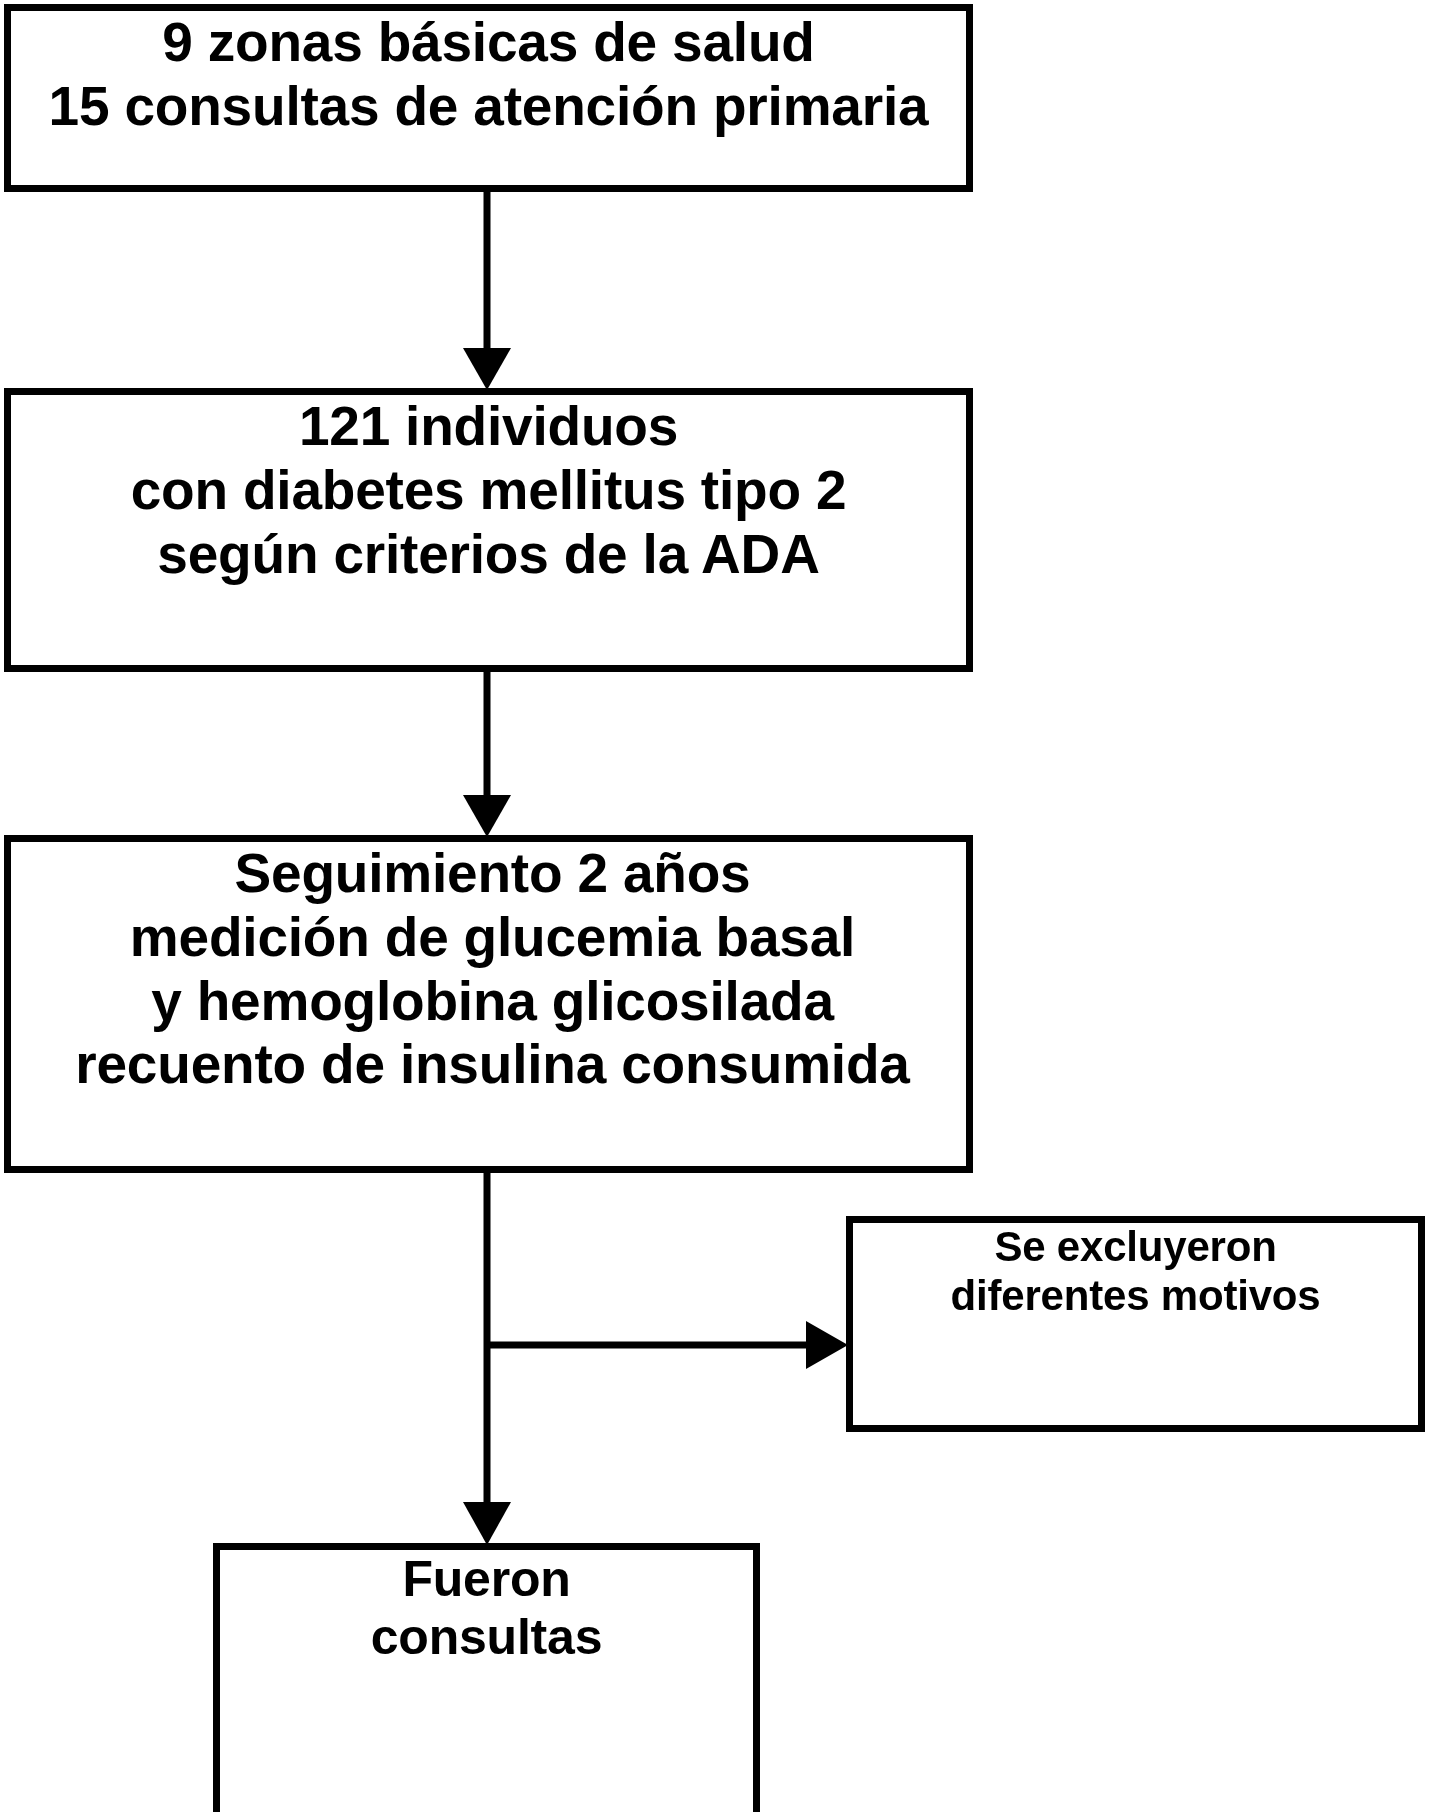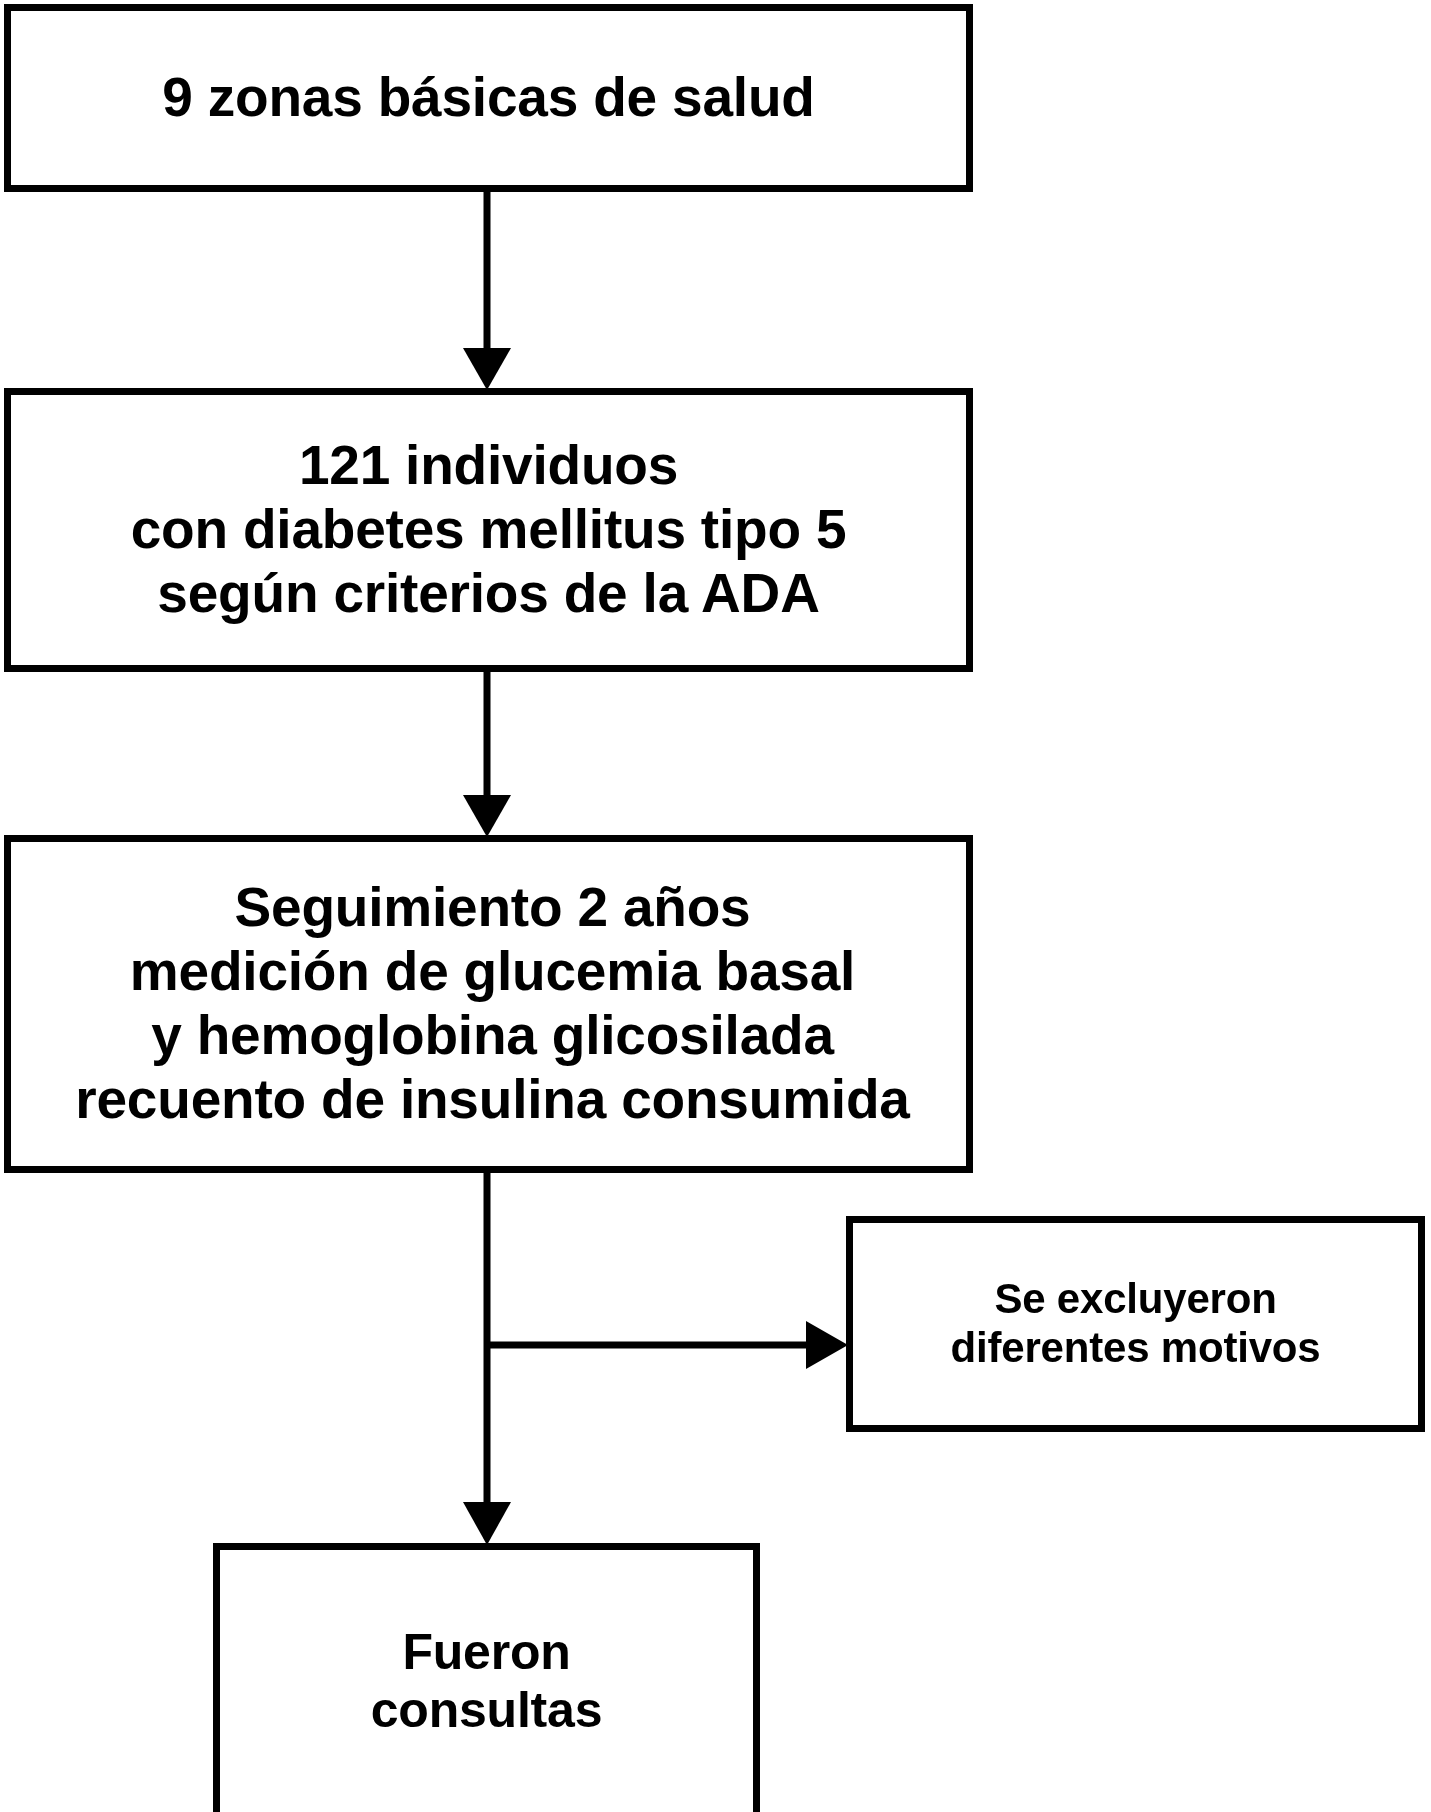--- a/index.html
+++ b/index.html
@@ -18,21 +18,21 @@
     overflow: hidden;
   }
   .node {
     position: absolute;
     box-sizing: border-box;
     border: 7px solid #000000;
     background: #ffffff;
     display: flex;
     flex-direction: column;
     align-items: center;
-    justify-content: center;
+    justify-content: flex-start;
     text-align: center;
     color: #000000;
     font-weight: bold;
     font-family: "Liberation Sans", sans-serif;
     line-height: 1.16;
     letter-spacing: -0.2px;
   }
   .node .line {
     display: block;
     white-space: nowrap;
@@ -80,25 +80,26 @@
     </g>
 
     <g>
       <line x1="487" y1="1345" x2="808" y2="1345"></line>
       <polygon points="806,1321 806,1369 848,1345"></polygon>
     </g>
   </svg>
 
   <div class="node" id="node-sites">
     <span class="line">9 zonas básicas de salud</span>
+    <span class="line">15 consultas de atención primaria</span>
   </div>
 
   <div class="node" id="node-cohort">
     <span class="line">121 individuos</span>
-    <span class="line">con diabetes mellitus tipo 5</span>
+    <span class="line">con diabetes mellitus tipo 2</span>
     <span class="line">según criterios de la ADA</span>
   </div>
 
   <div class="node" id="node-followup">
     <span class="line">Seguimiento 2 años</span>
     <span class="line">medición de glucemia basal</span>
     <span class="line">y hemoglobina glicosilada</span>
     <span class="line">recuento de insulina consumida</span>
   </div>
 

